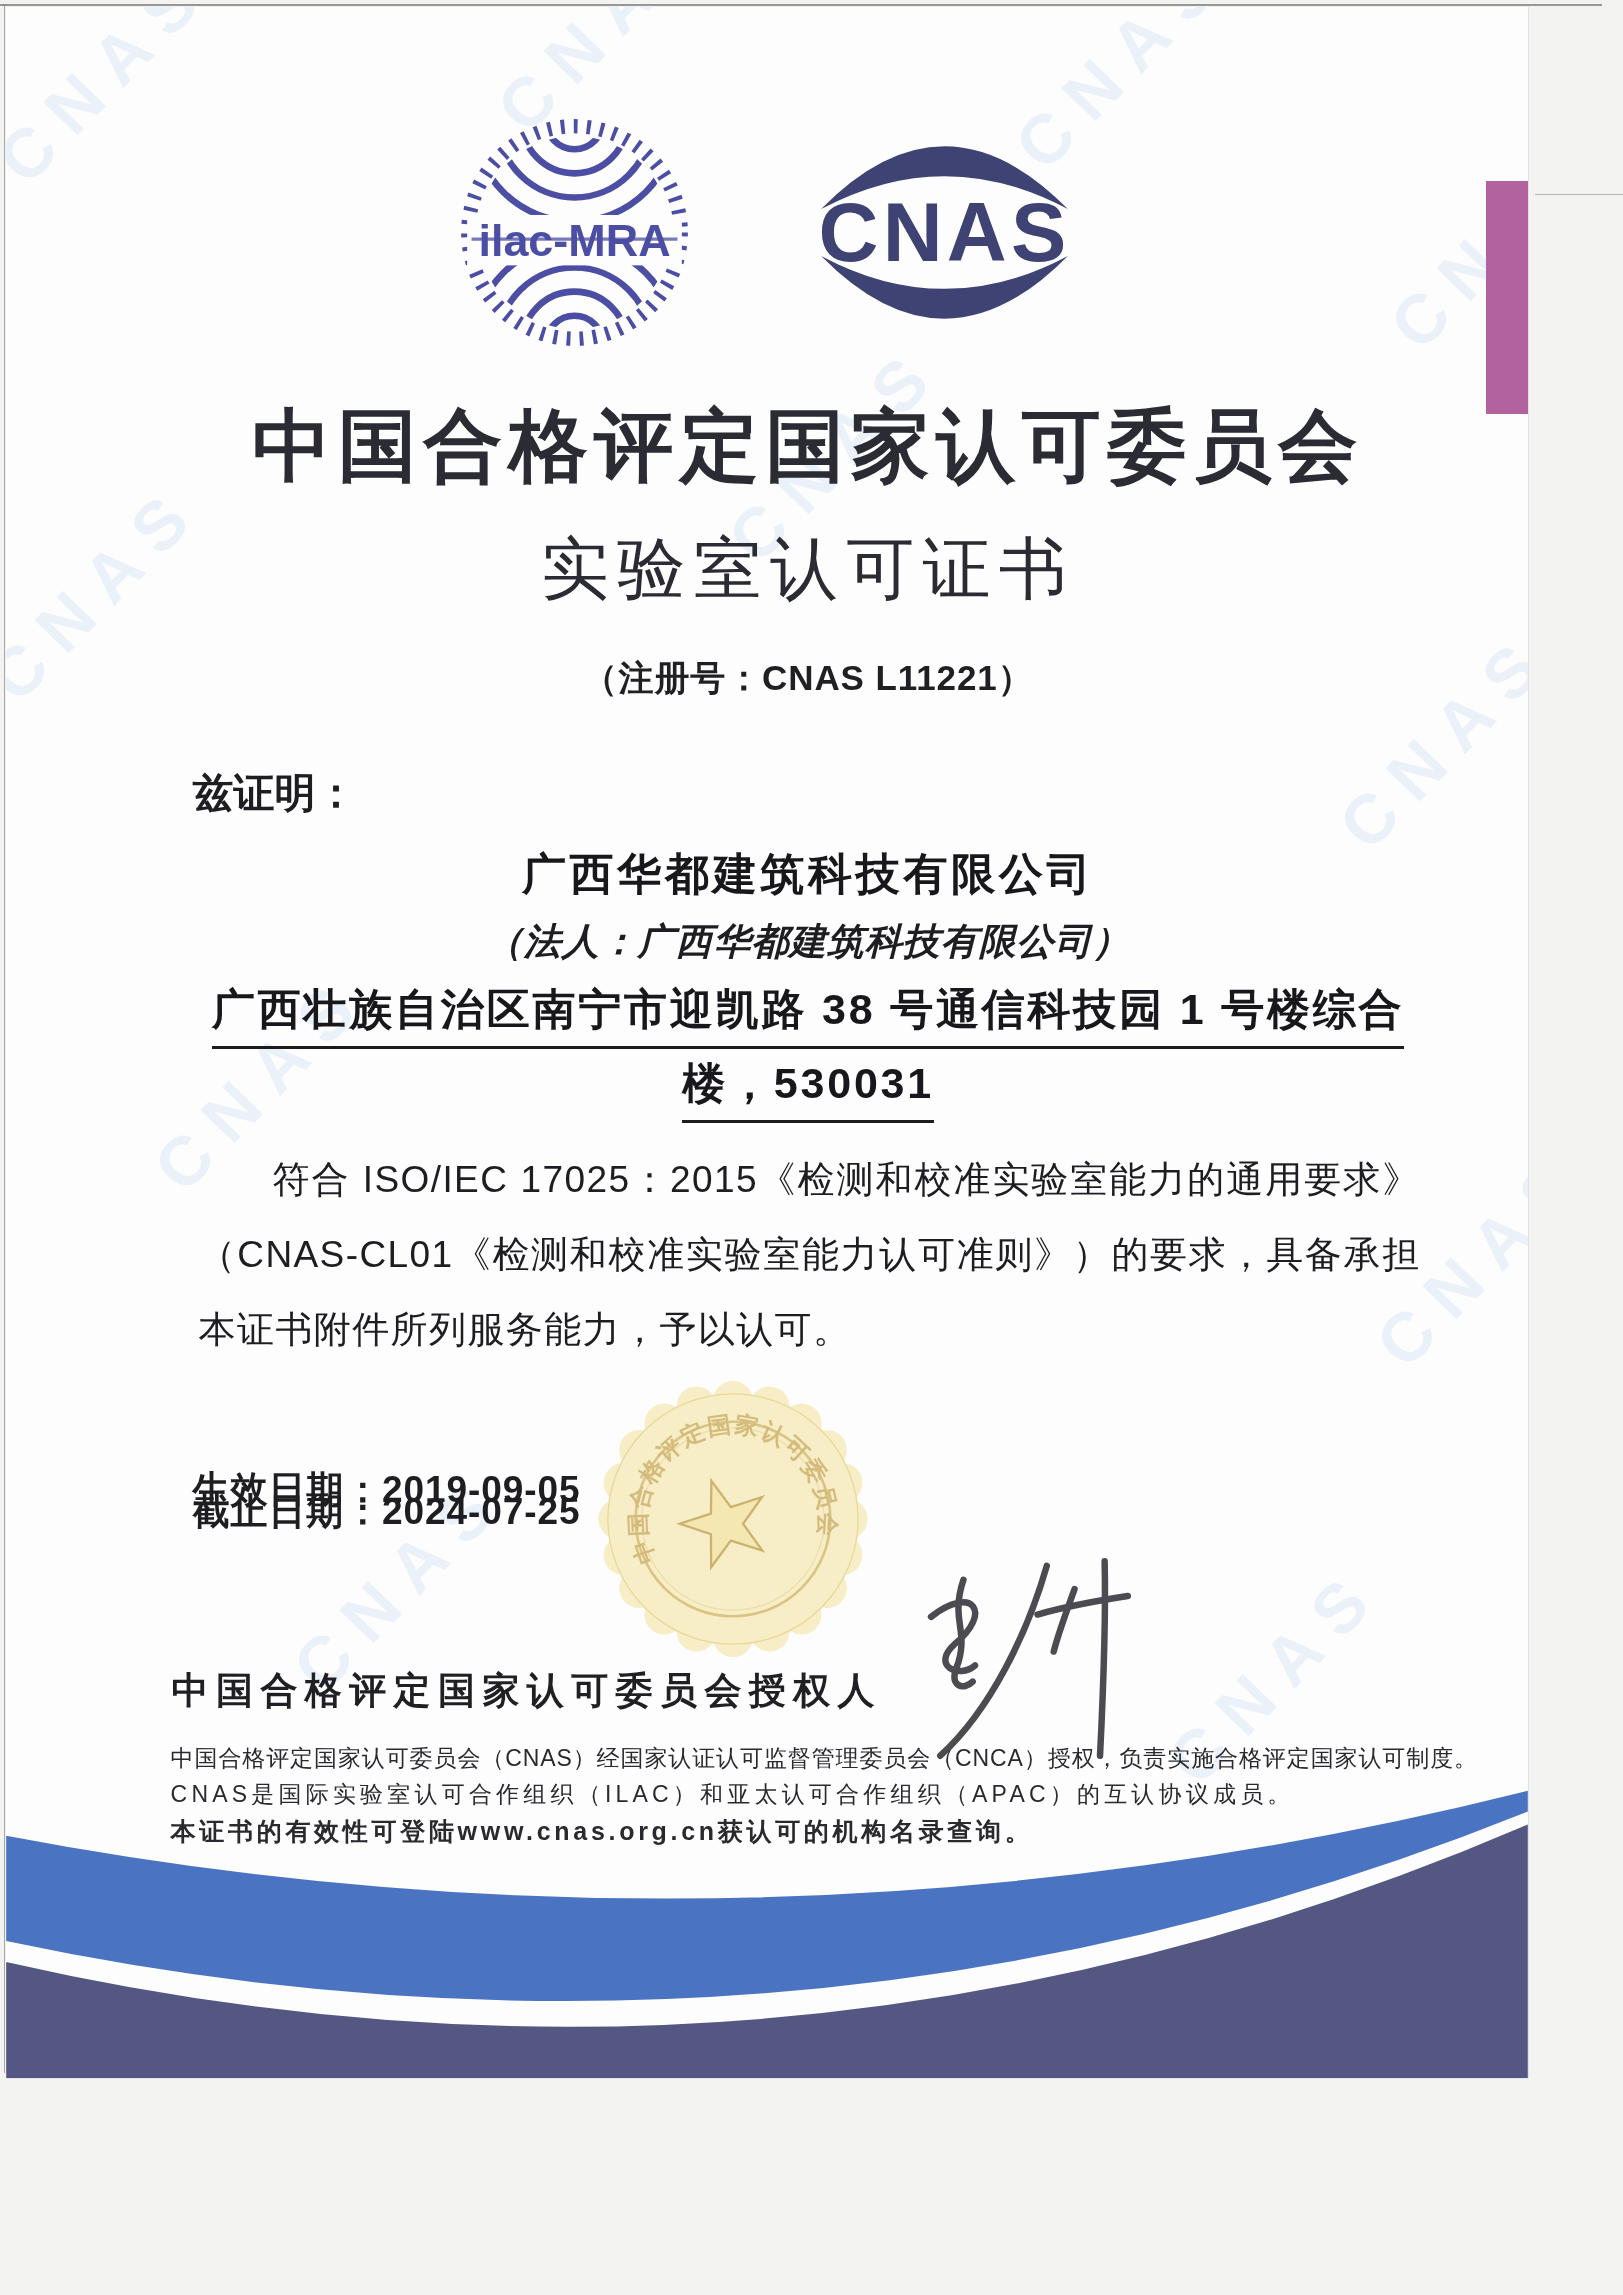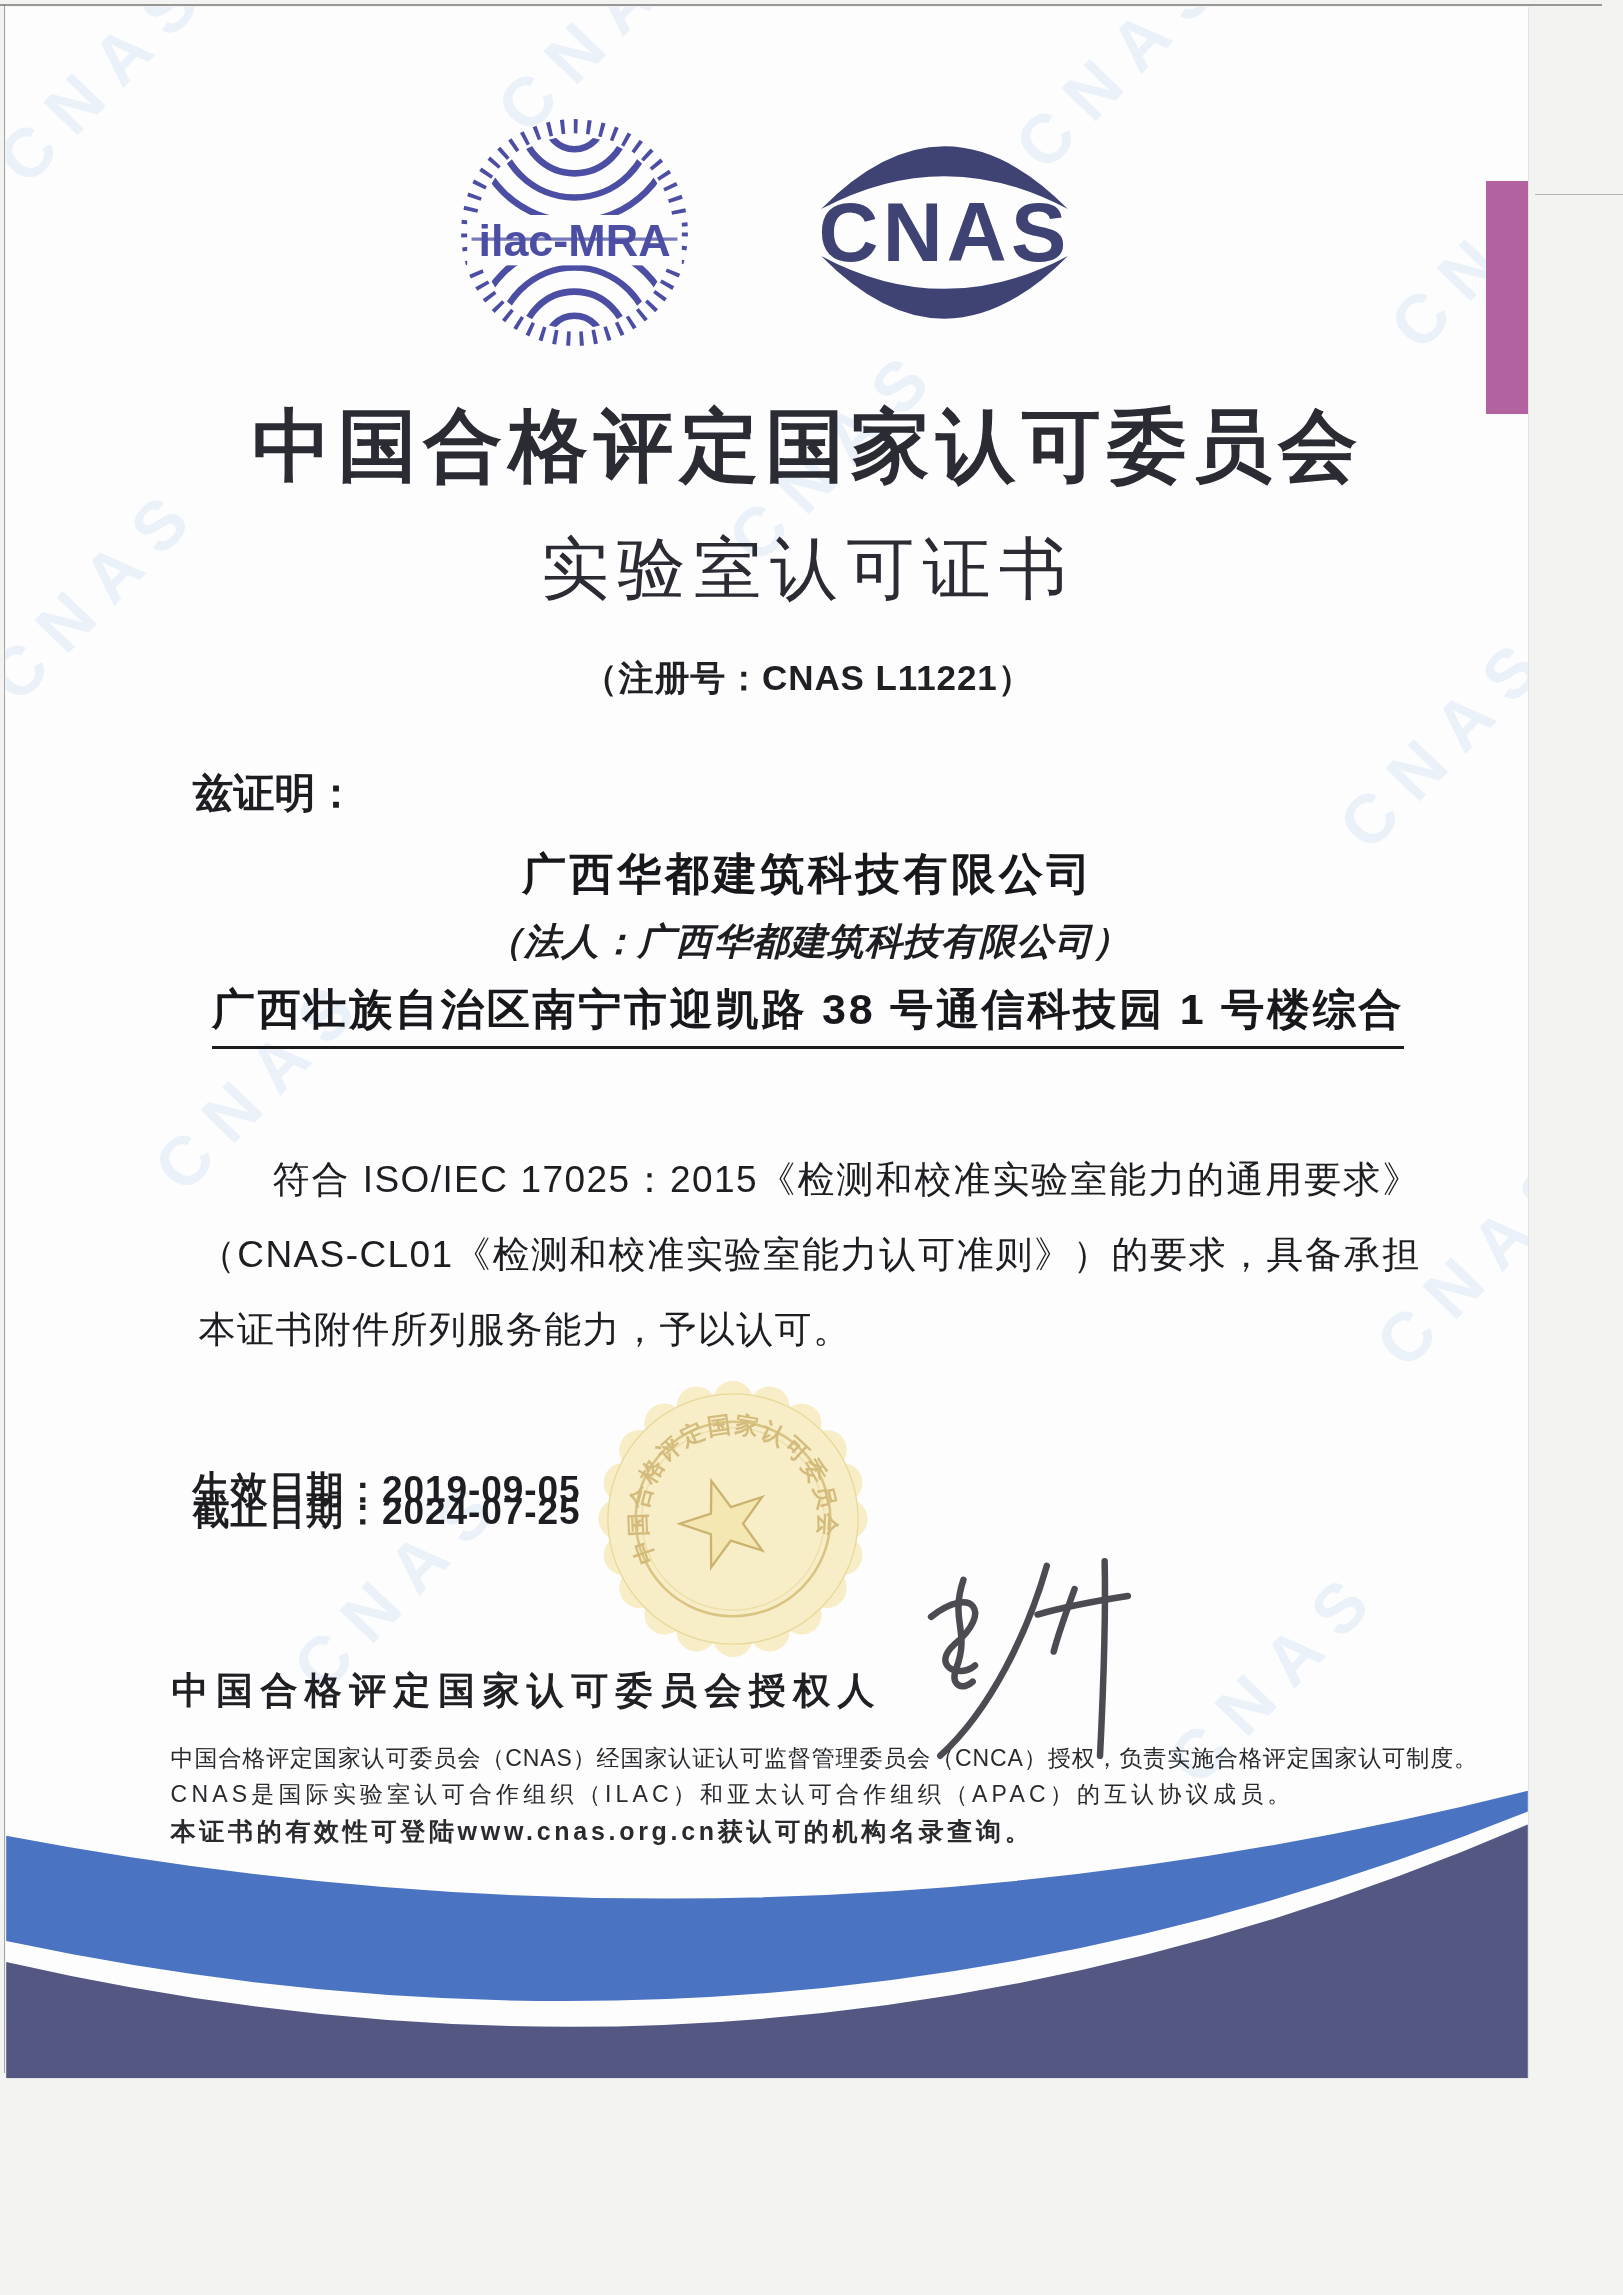--- a/index.html
+++ b/index.html
@@ -151,20 +151,23 @@
   <div class="centercol subtitle">实验室认可证书</div>
   <div class="centercol regline">（注册号：CNAS L11221）</div>
 
   <div class="leftcol certify" style="top:759px">兹证明：</div>
   <div class="centercol company">广西华都建筑科技有限公司</div>
   <div class="centercol legal">（法人：广西华都建筑科技有限公司）</div>
 
   <div class="centercol addr addr1">
     <span class="u">广西壮族自治区南宁市迎凯路 38 号通信科技园 1 号楼综合</span>
   </div>
+  <div class="centercol addr addr2">
+    <span class="u">楼，530031</span>
+  </div>
 
   <div class="para para1">符合 ISO/IEC 17025：2015《检测和校准实验室能力的通用要求》（CNAS-CL01《检测和校准实验室能力认可准则》）的要求，具备承担本证书附件所列服务能力，予以认可。</div>
 
   <div class="leftcol daterow eff">
     <span>生效日期：</span><span>2019-09-05</span>
   </div>
   <div class="leftcol daterow until">
     <span>截止日期：</span><span>2024-07-25</span>
   </div>
 

